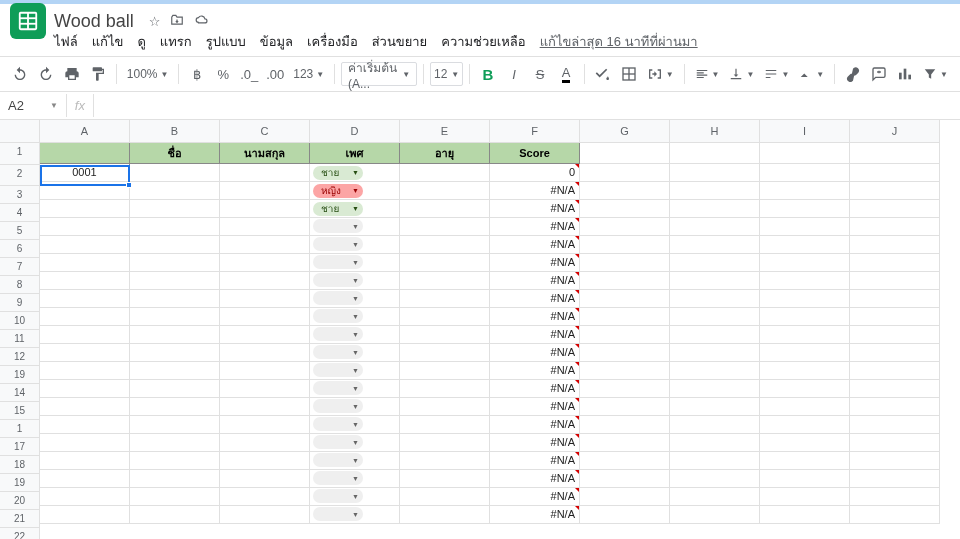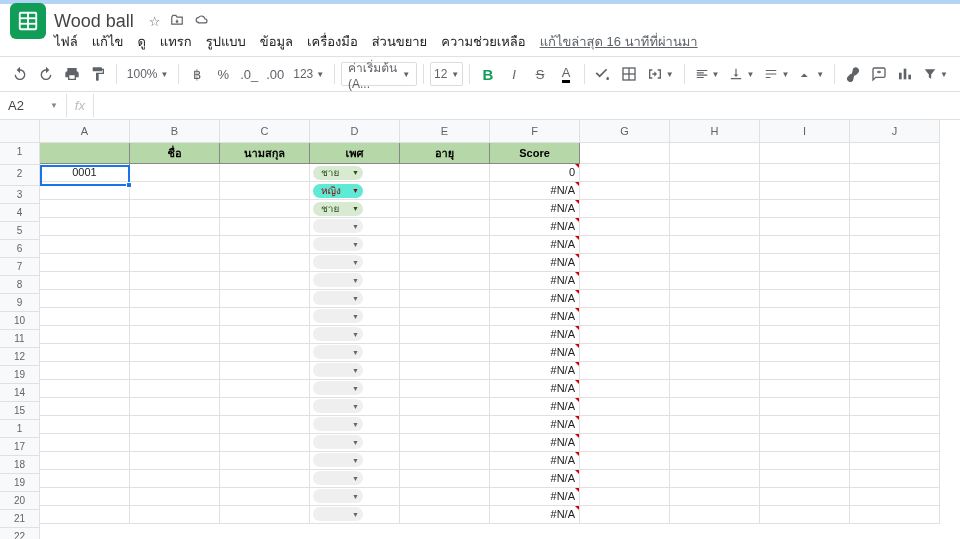--- a/index.html
+++ b/index.html
@@ -36,21 +36,21 @@
 .rh{height:18px;background:#f8f9fa;border-right:1px solid #e0e0e0;border-bottom:1px solid #e0e0e0;text-align:center;font-size:10px;color:#5f6368;line-height:18px}
 .grid{position:relative}
 .gridbody{display:flex;flex-direction:column}
 .row{display:flex;height:18px}
 .cell{border-right:1px solid #e0e0e0;border-bottom:1px solid #e0e0e0;font-size:11px;line-height:17px;padding:0 3px;overflow:hidden;white-space:nowrap;position:relative}
 .title-row .cell{background:#a4c2f4;font-weight:bold;font-size:15px;font-family:"Times New Roman",serif;text-align:center;color:#000}
 .hdr-row .cell{background:#b6d7a8;font-weight:bold;text-align:center;color:#000;border-right:1px solid #888;border-bottom:1px solid #888}
 .chip{display:inline-flex;align-items:center;height:14px;border-radius:8px;padding:0 14px 0 8px;font-size:10px;position:relative;min-width:50px;margin-top:1px}
 .chip .cdd{position:absolute;right:4px;font-size:7px}
 .chip-m{background:#d9ead3;color:#274e13}
-.chip-f{background:#5eead4;color:#990000}
+.chip-f{background:#fca5a5;color:#990000}
 .chip-e{background:#efefef;color:#666}
 .na{text-align:right;padding-right:4px}
 .redtri{position:absolute;top:0;right:0;width:0;height:0;border-left:4px solid transparent;border-top:4px solid #d50000}
 .cA{width:90px}.cB{width:90px}.cC{width:90px}.cD{width:90px}.cE{width:90px}.cF{width:90px}.cG{width:90px}.cH{width:90px}.cI{width:90px}.cJ{width:90px}
 .hdr-row{height:21px}.hdr-row .cell{line-height:20px}
 .title-row{height:22px}.title-row .cell{line-height:21px}
 .sel-a2{position:absolute;left:0;top:22px;width:90px;height:21px;border:2px solid #1a73e8;pointer-events:none}
 .sel-handle{position:absolute;left:86px;top:39px;width:6px;height:6px;background:#1a73e8;border:1px solid #fff}
 .r3 .cA{border-right:1px solid #888}
 </style>

